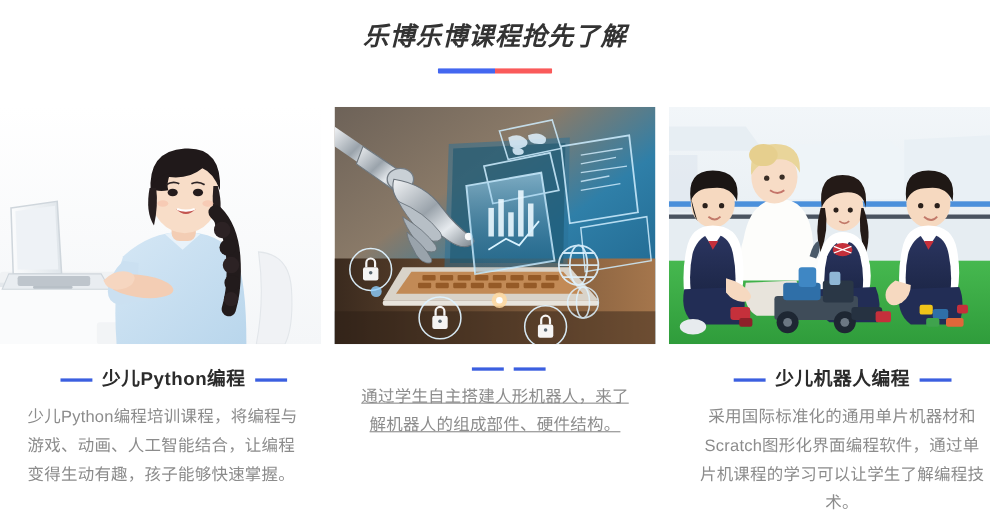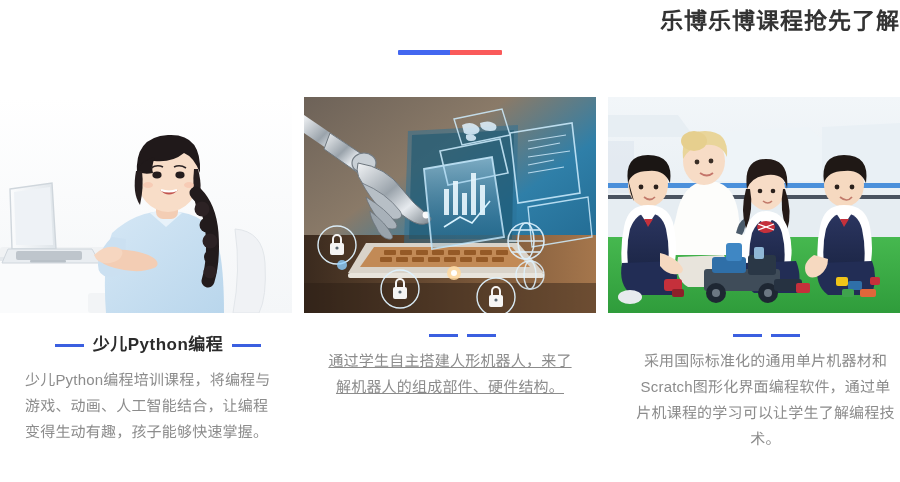--- a/index.html
+++ b/index.html
@@ -7,21 +7,21 @@
   body{
     width:900px;height:482px;
     background:#ffffff;
     font-family:"Liberation Sans","DejaVu Sans",sans-serif;
     overflow:hidden;
     position:relative;
   }
   .page{width:900px;height:482px;position:relative;}
 
   
-  .header{width:100%;text-align:right;padding-top:6px;}
+  .header{width:100%;text-align:center;padding-top:18px;font-style:italic;}
   .page-title{
     font-size:23px;font-weight:bold;color:#333333;
     letter-spacing:1px;line-height:30px;margin:0;
   }
   .title-rule{
     margin:14px auto 0 auto;width:104px;height:5px;
     display:flex;border-radius:1px;overflow:hidden;
   }
   .title-rule .seg-blue{flex:1;background:#4367f0;}
   .title-rule .seg-red{flex:1;background:#fa5a5a;}
@@ -392,19 +392,20 @@
           <rect x="188" y="186" width="14" height="10" rx="2" fill="#c5303b"></rect>
           <rect x="228" y="180" width="12" height="9" rx="2" fill="#f0c419"></rect>
           <rect x="240" y="184" width="14" height="9" rx="2" fill="#2f6fa8"></rect>
           <rect x="252" y="192" width="16" height="8" rx="2" fill="#e0673a"></rect>
           <rect x="234" y="192" width="12" height="8" rx="2" fill="#3fa34d"></rect>
           <rect x="262" y="180" width="10" height="8" rx="2" fill="#c5303b"></rect>
         </svg>
       </div>
       <div class="card-heading">
         <span class="dash"></span>
+        <span class="htext">少儿机器人编程</span>
         <span class="dash"></span>
       </div>
       <p class="card-body">采用国际标准化的通用单片机器材和Scratch图形化界面编程软件，通过单片机课程的学习可以让学生了解编程技术。</p>
     </div>
 
   </div>
 </div>
 
 </body></html>

